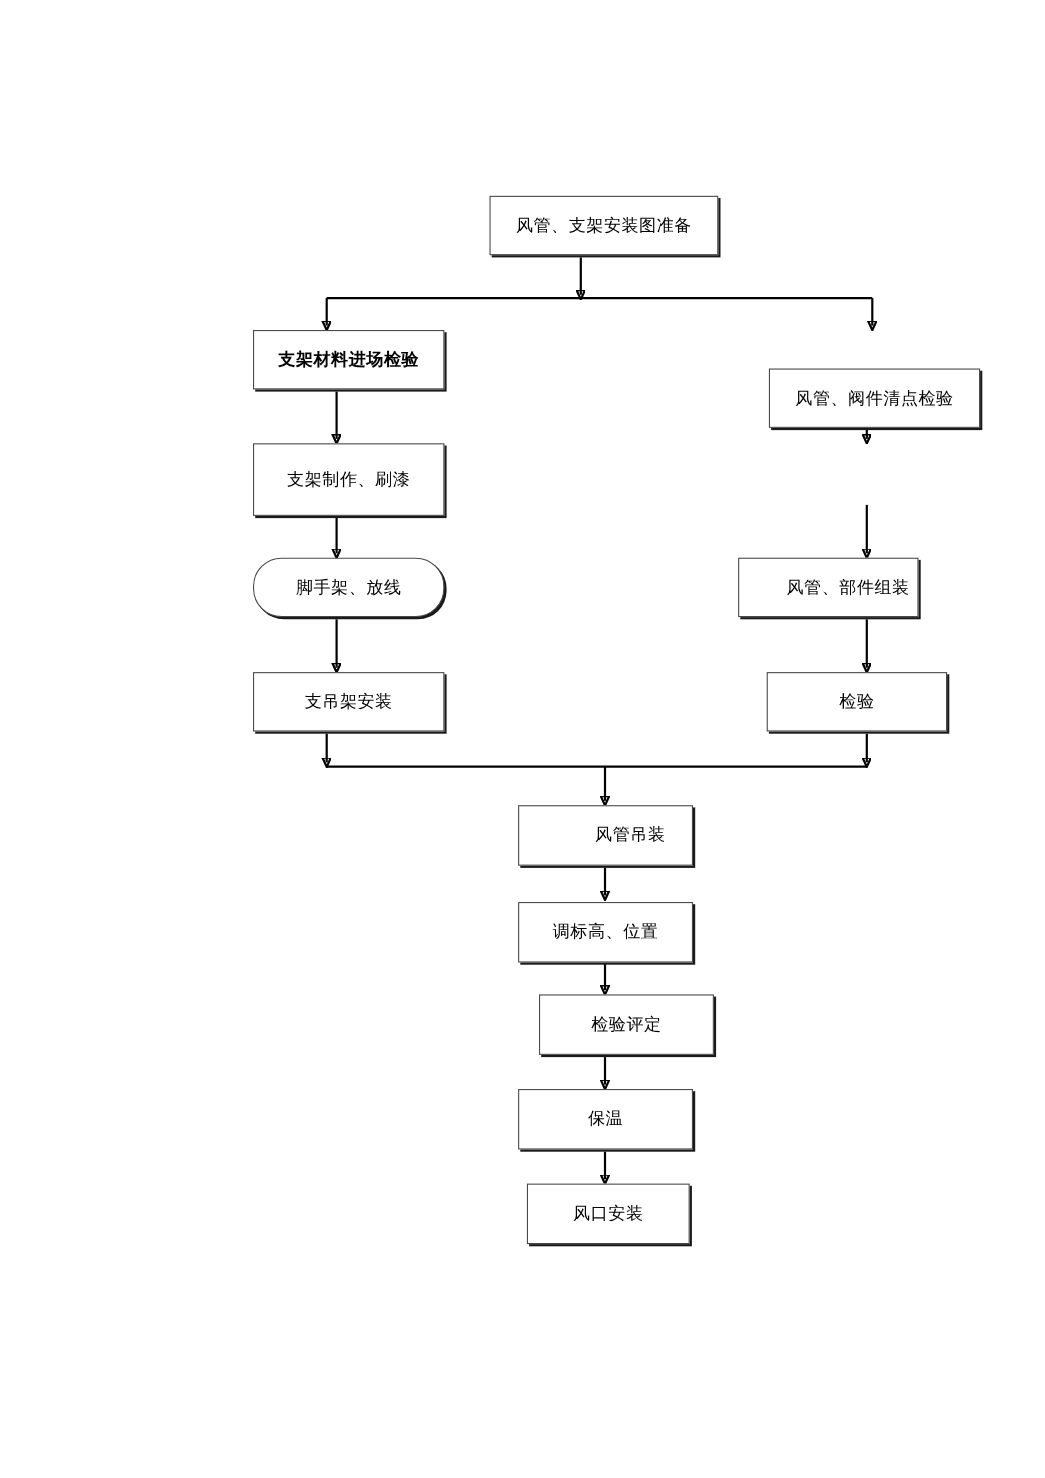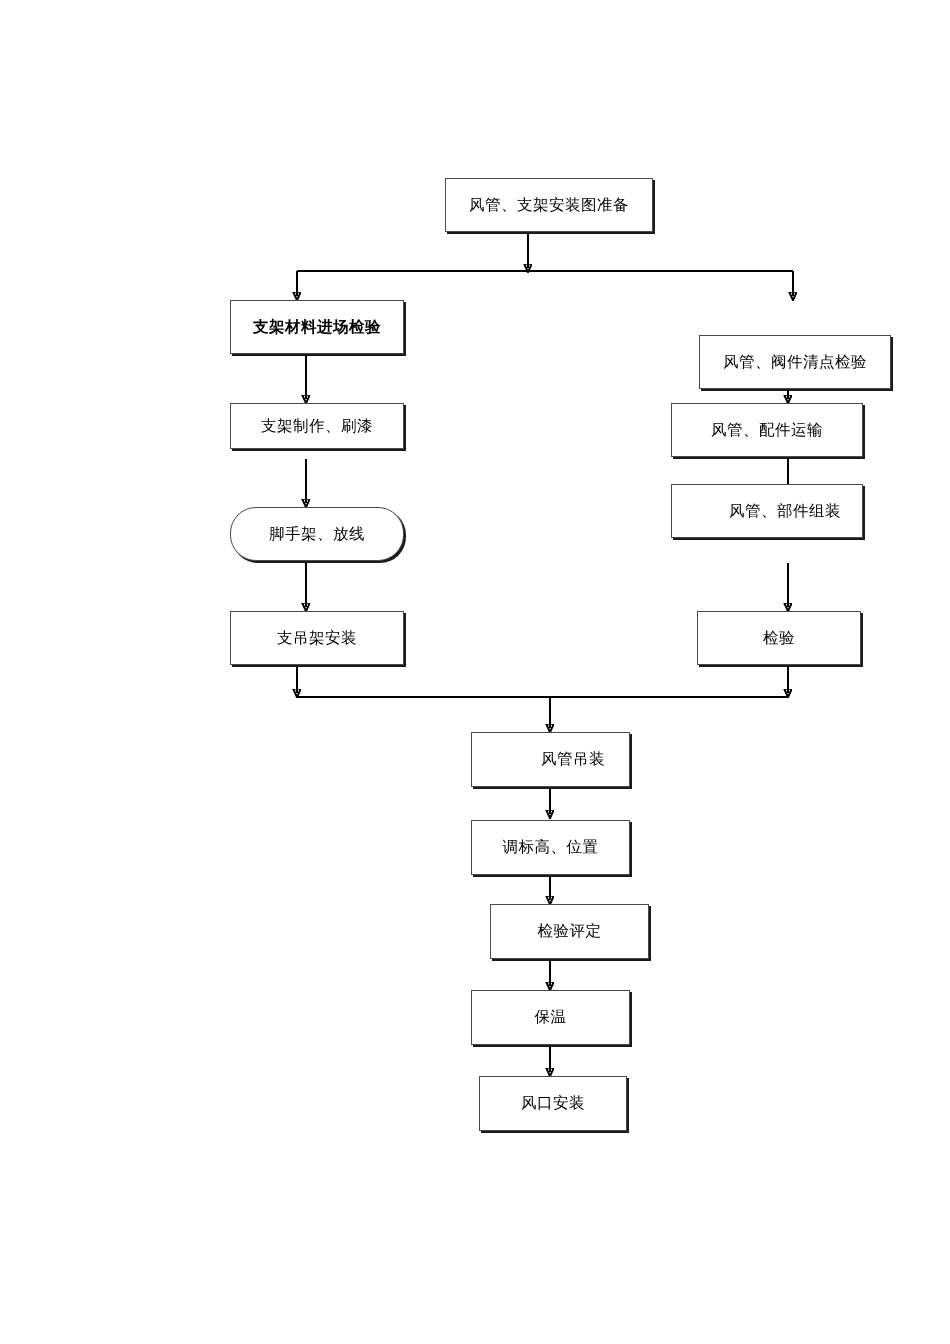--- a/index.html
+++ b/index.html
@@ -104,41 +104,38 @@
     </svg>
 
     <div class="node" style="left:445px; top:178px; width:208px; height:54px;">
       <span class="node-label">风管、支架安装图准备</span>
     </div>
 
     <div class="node" style="left:230px; top:300px; width:174px; height:54px;font-weight:bold;">
       <span class="node-label">支架材料进场检验</span>
     </div>
 
-    <div class="node" style="left:230px; top:403px; width:174px; height:46px;">
+    <div class="node" style="left:230px; top:403px; width:174px; height:66px;">
       <span class="node-label">支架制作、刷漆</span>
     </div>
 
     <div class="node" style="left:230px; top:507px; width:174px; height:54px;border-radius:26px;">
       <span class="node-label">脚手架、放线</span>
     </div>
 
     <div class="node" style="left:230px; top:611px; width:174px; height:54px;">
       <span class="node-label">支吊架安装</span>
     </div>
 
     <div class="node" style="left:699px; top:300px; width:192px; height:54px;margin-top:35px;">
       <span class="node-label">风管、阀件清点检验</span>
     </div>
 
-    <div class="node" style="left:671px; top:403px; width:192px; height:54px;">
-      <span class="node-label">风管、配件运输</span>
-    </div>
 
-    <div class="node" style="left:671px; top:484px; width:192px; height:54px;padding-left:36px;">
+    <div class="node" style="left:671px; top:507px; width:164px; height:54px;padding-left:36px;">
       <span class="node-label">风管、部件组装</span>
     </div>
 
     <div class="node" style="left:697px; top:611px; width:164px; height:54px;">
       <span class="node-label">检验</span>
     </div>
 
     <div class="node" style="left:471px; top:732px; width:159px; height:55px;padding-left:45px;">
       <span class="node-label">风管吊装</span>
     </div>

